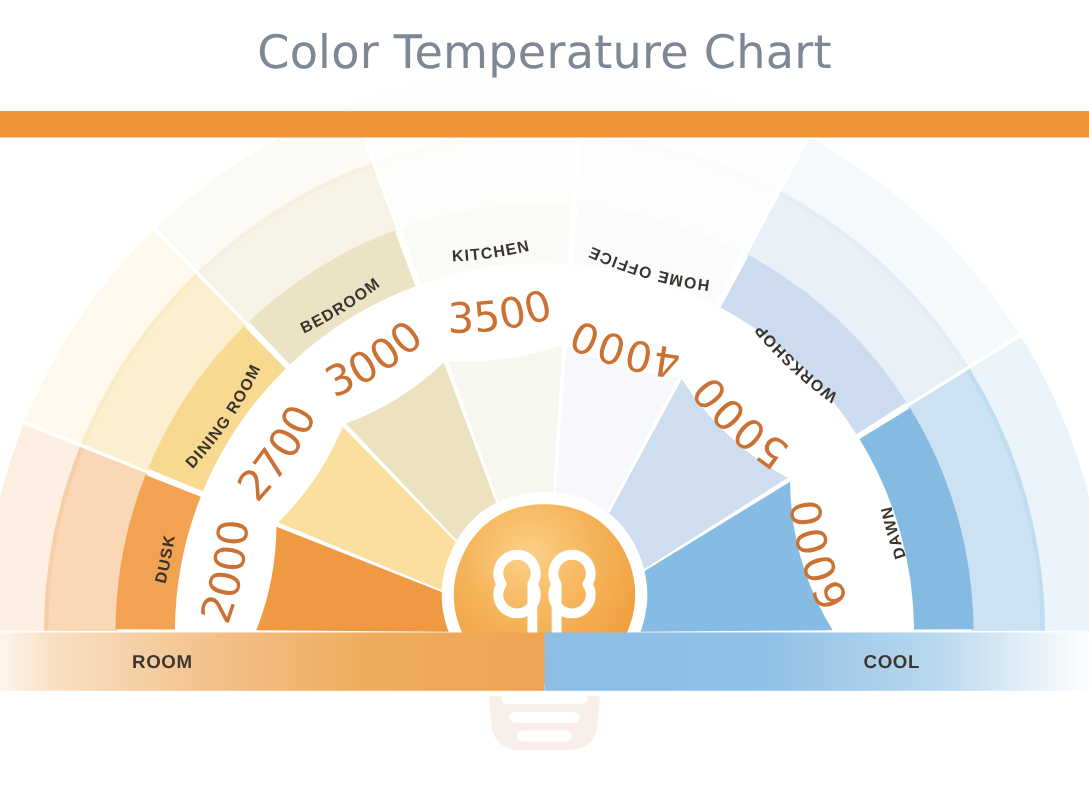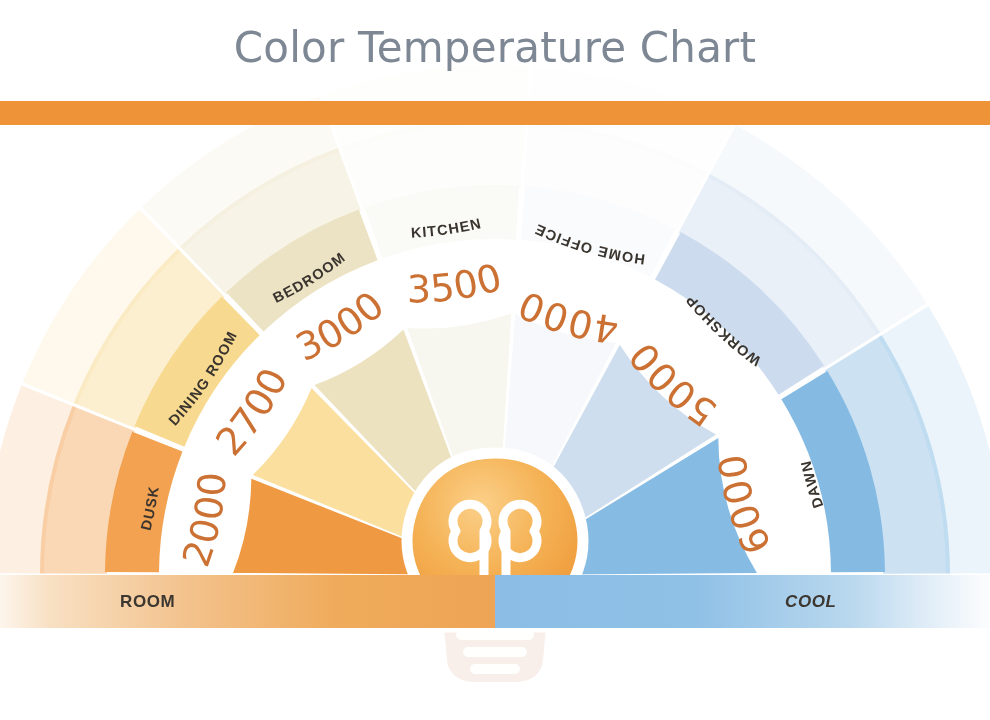--- a/index.html
+++ b/index.html
@@ -30,21 +30,21 @@
   #bottom-warm{width:495px;
      background:linear-gradient(to right,#fbf0e2 0%,#f6dcbb 10%,#f2be85 38%,#efa957 64%,#eda busted 100%);
      background:linear-gradient(to right,#fcf3e8 0%,#f7ddbd 10%,#f2bf87 38%,#efaa59 66%,#eeа 100%);
      background:linear-gradient(to right,#fdf5ec 0%,#f8e0c3 10%,#f3c28c 38%,#efab5b 68%,#eea455 100%);
   }
   #bottom-cool{width:495px;
      background:linear-gradient(to right,#8cbde4 0%,#8fc0e6 40%,#b9d8ee 72%,#e4eff8 89%,#fdfdfe 100%);
   }
   .bar-label{position:absolute;font-size:17px;font-weight:700;color:#3c3731;letter-spacing:.6px;}
   #warm-label{left:120px;}
-  #cool-label{left:290px;font-style:italic;}
+  #cool-label{left:290px;}
 
   
   #wheel{position:absolute;left:0;top:0;width:990px;height:720px;z-index:20;}
 
   .seg-label-text{
      font-family:"Liberation Sans","DejaVu Sans",sans-serif;
      font-size:14.5px;font-weight:600;fill:#3a342e;letter-spacing:1.1px;
   }
   .seg-value-text{
      font-family:"DejaVu Sans","Liberation Sans",sans-serif;

